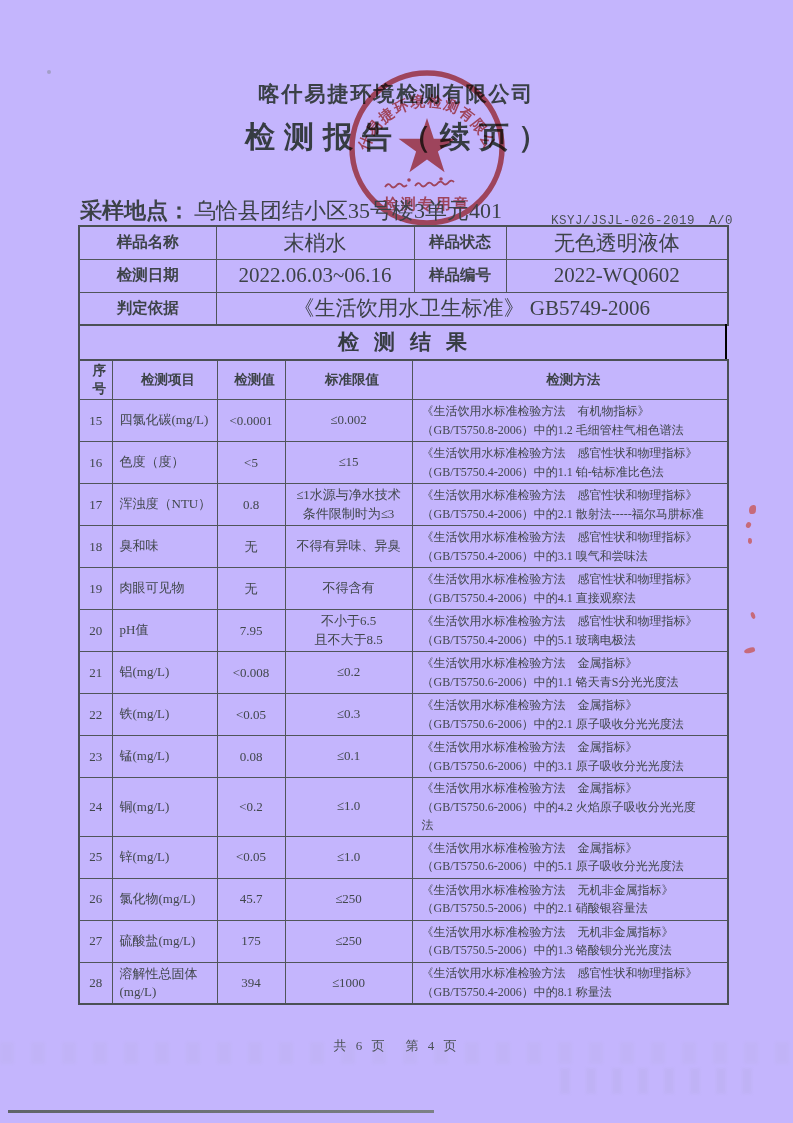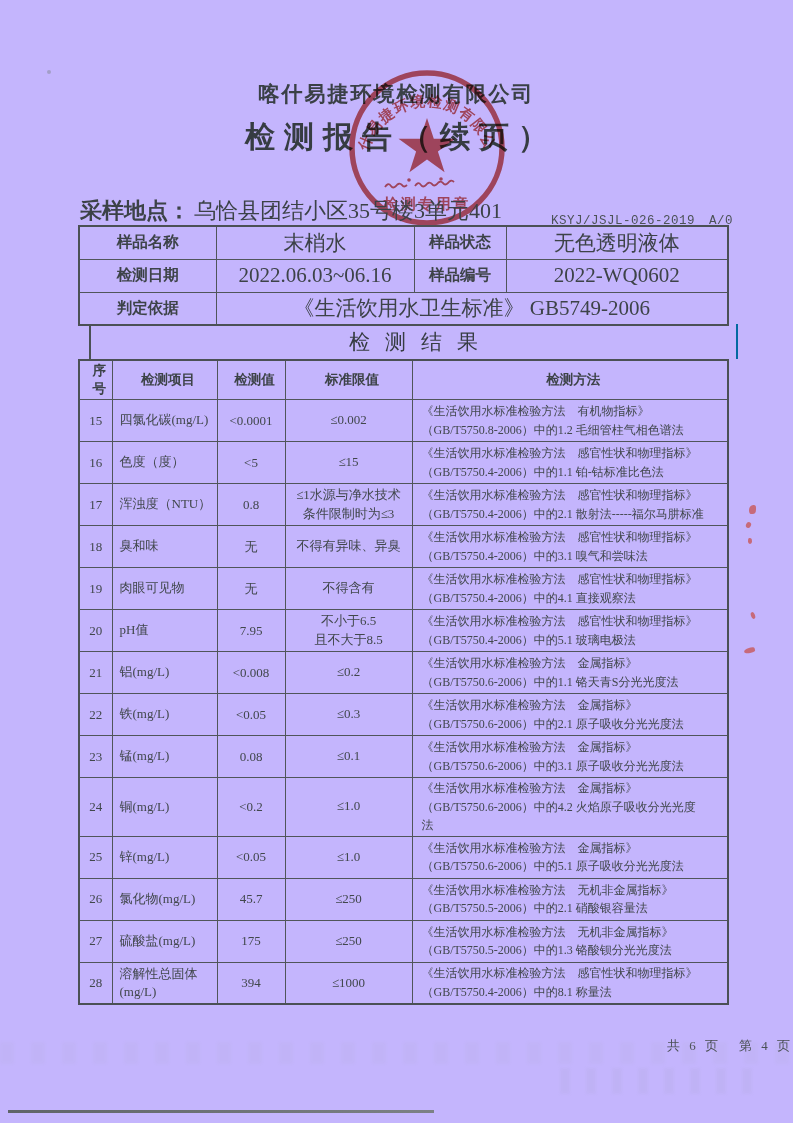--- a/index.html
+++ b/index.html
@@ -56,25 +56,25 @@
     border-radius: 11px;
   }
   .info-table td {
     border: 1px solid #50555a; text-align: center;
     font-size: 21px; padding: 0 4px; height: 33px; color: #3d4348;
   }
   .info-table .lbl { font-weight: 700; font-size: 15.5px; }
   table { border: 2px solid #4b5055; }
 
   .section-title {
-    position: absolute; top: 324px; left: 89px;
+    position: absolute; top: 324px; left: 78px;
     width: 649px; height: 35px;
-    border-left: 2px solid #4b5055; border-right: 2px solid #0369a1;
+    border-left: 2px solid #4b5055; border-right: 2px solid #000000;
     display: flex; align-items: center; justify-content: center;
-    font-size: 21px; font-weight: 400; letter-spacing: 15px;
+    font-size: 21px; font-weight: 700; letter-spacing: 15px;
     text-indent: 15px; color: #363c42;
   }
 
   .results-table {
     position: absolute; top: 359px; left: 78px;
     width: 649px; border-collapse: collapse; table-layout: fixed;
   }
   .results-table th {
     border: 1px solid #50555a; height: 35px;
     font-size: 13.5px; font-weight: 700; color: #3d4348; padding-left: 8px;
@@ -88,21 +88,21 @@
   .results-table td.c-value { text-align: center; }
   .results-table td.c-limit { text-align: center; white-space: pre-line; line-height: 1.45; }
   .results-table td.c-method {
     text-align: left; padding-left: 9px; padding-right: 20px;
     white-space: pre-line; font-size: 12px; line-height: 1.55;
   }
 
   
   .page-footer {
     position: absolute; top: 1037px; left: 0; right: 0;
-    text-align: right; font-size: 13px; color: #4a5055; letter-spacing: 3px;
+    text-align: center; font-size: 13px; color: #4a5055; letter-spacing: 3px;
   }
   .page-footer .pf-current { margin-left: 18px; }
 
   
   .scan-band {
     position: absolute; top: 1042px; left: 0; width: 100%; height: 22px;
     background: repeating-linear-gradient(90deg,#9aa0a4 0 14px,transparent 14px 31px);
     opacity: 0.06; filter: blur(1.5px);
   }
   .scan-band2 {

